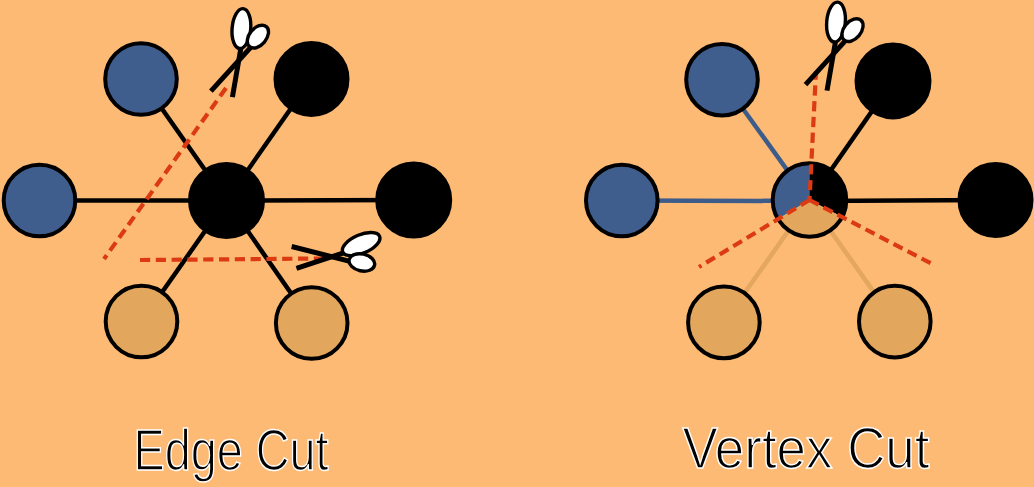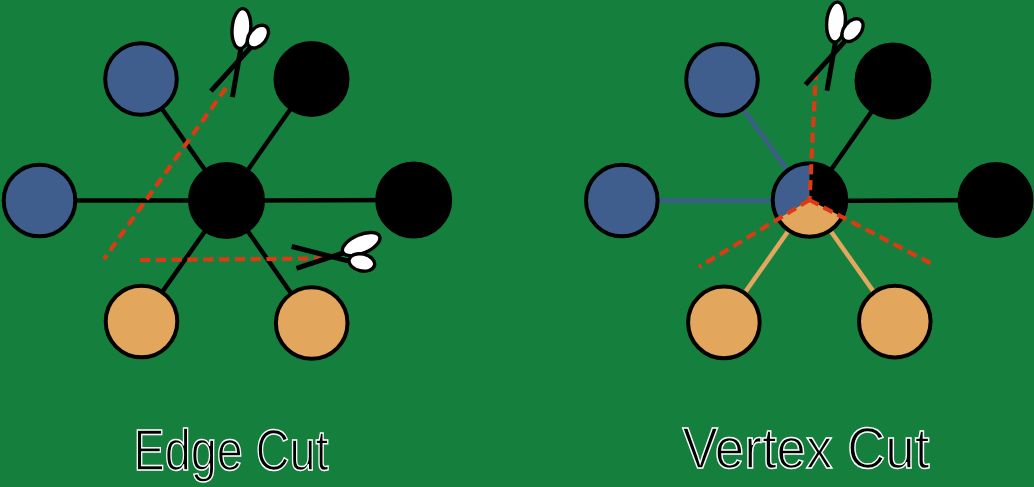--- a/index.html
+++ b/index.html
@@ -1,16 +1,16 @@
 <!DOCTYPE html>
 <html><head>
 <meta charset="utf-8">
 <style>
   html,body{margin:0;padding:0;background:#ffffff;}
-  .page{position:relative;width:1034px;height:487px;background:#15803d;overflow:hidden;}
+  .page{position:relative;width:1034px;height:487px;background:#fdba74;overflow:hidden;}
   svg{display:block;}
   text{font-family:"Liberation Sans",sans-serif;fill:#000000;}
 </style>
 </head>
 <body>
 <div class="page">
 <svg width="1034" height="487" viewBox="0 0 1034 487">
 <defs>
   <g id="scissors">
 

